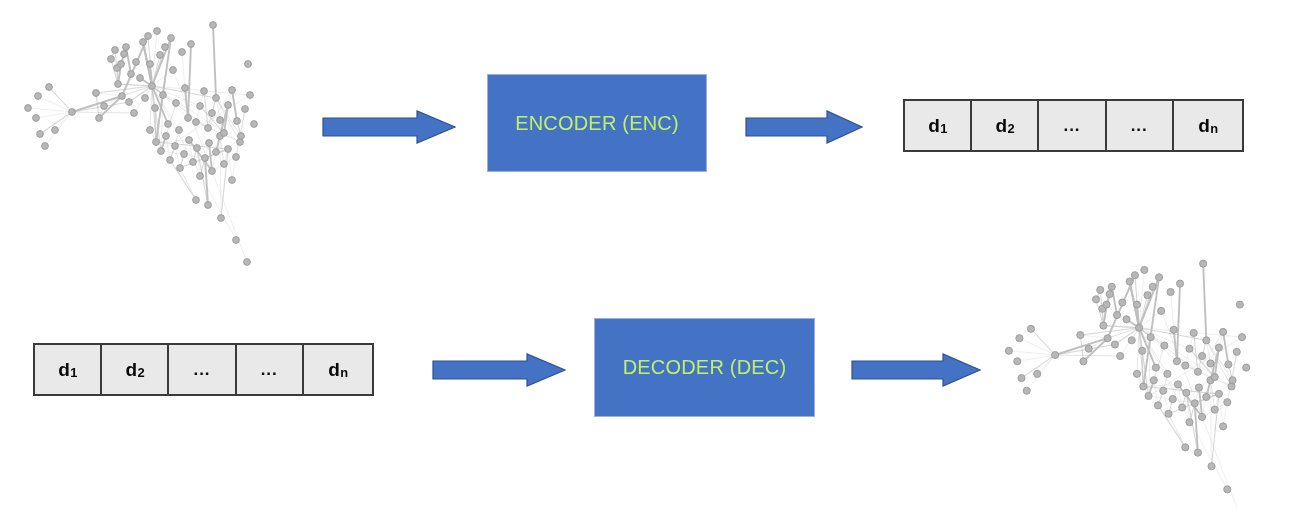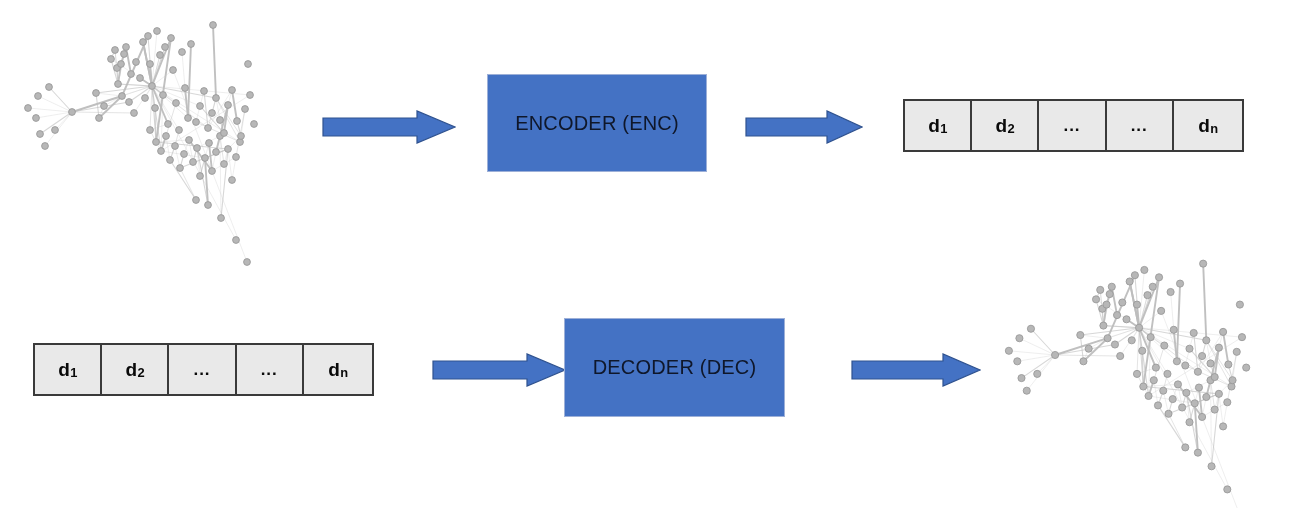--- a/index.html
+++ b/index.html
@@ -23,21 +23,21 @@
   .proc-box {
     position: absolute;
     background: #4472C4;
     border: 1px solid #9DB0D8;
     box-sizing: border-box;
     display: flex;
     align-items: center;
     justify-content: center;
   }
   .proc-box .proc-label {
-    color: #0f172a;
+    color: #bef264;
     font-family: "Liberation Sans", sans-serif;
     font-size: 20px;
     font-weight: 400;
     letter-spacing: 0.2px;
     white-space: nowrap;
   }
 
   
   .arrow {
     position: absolute;
@@ -348,21 +348,21 @@
       <div class="cell ellipsis" style="width: 68px;">...</div>
       <div class="cell" style="width: 69px;">d<sub>n</sub></div>
     </div>
 
   <div class="arrow" style="left:432px; top:353px; width:134px; height:34px;">
     <svg width="134" height="34" viewBox="0 0 134 34">
       <polygon points="1,8 95,8 95,1 133,17 95,33 95,26 1,26" fill="#4472C4" stroke="#2F528F" stroke-width="1.2" stroke-linejoin="miter"></polygon>
     </svg>
   </div>
 
-  <div class="proc-box" style="left:564px; top:318px; width:221px; height:99px;">
+  <div class="proc-box" style="left:594px; top:318px; width:221px; height:99px;">
     <span class="proc-label">DECODER (DEC)</span>
   </div>
 
   <div class="arrow" style="left:851px; top:353px; width:130px; height:34px;">
     <svg width="130" height="34" viewBox="0 0 130 34">
       <polygon points="1,8 92,8 92,1 129,17 92,33 92,26 1,26" fill="#4472C4" stroke="#2F528F" stroke-width="1.2" stroke-linejoin="miter"></polygon>
     </svg>
   </div>
 
   <div class="graph" id="graph-output" style="left:990px; top:250px; width:300px; height:258px;">

